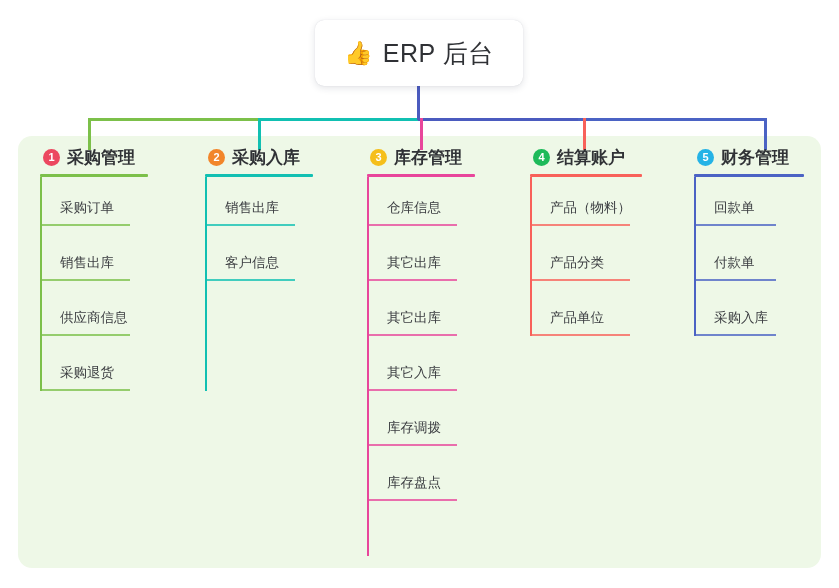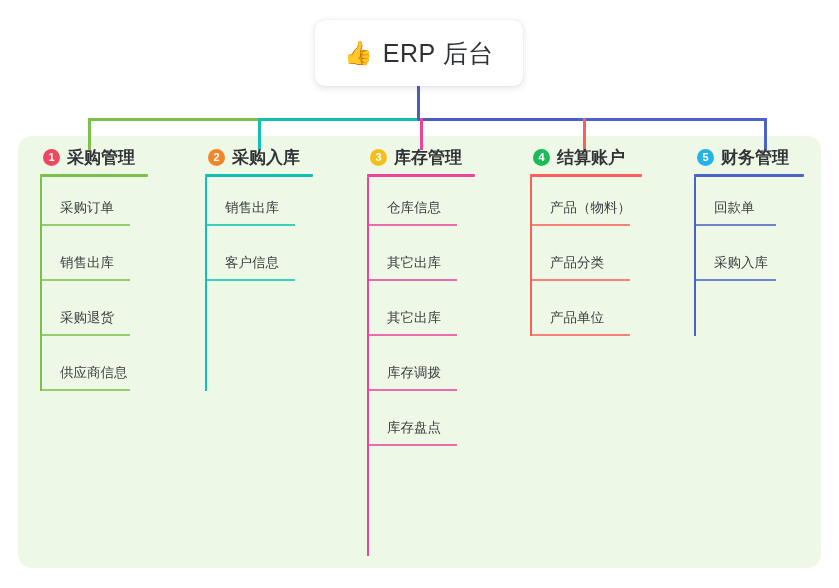--- a/index.html
+++ b/index.html
@@ -196,27 +196,27 @@
           <div class="spine" style="background: rgb(124, 192, 74); height: 214px;"></div>
           <div class="leaf">
             <div class="leaf-text">采购订单</div>
             <div class="leaf-rule" style="width: 90px; background: rgb(124, 192, 74); opacity: 0.78;"></div>
           </div>
           <div class="leaf">
             <div class="leaf-text">销售出库</div>
             <div class="leaf-rule" style="width: 90px; background: rgb(124, 192, 74); opacity: 0.78;"></div>
           </div>
           <div class="leaf">
+            <div class="leaf-text">供应商信息</div>
+            <div class="leaf-rule" style="width: 90px; background: rgb(124, 192, 74); opacity: 0.78;"></div>
+          </div>
+          <div class="leaf">
             <div class="leaf-text">采购退货</div>
             <div class="leaf-rule" style="width: 90px; background: rgb(124, 192, 74); opacity: 0.78;"></div>
           </div>
-          <div class="leaf">
-            <div class="leaf-text">供应商信息</div>
-            <div class="leaf-rule" style="width: 90px; background: rgb(124, 192, 74); opacity: 0.78;"></div>
-          </div>
         </div>
       </div>
       <div class="branch" style="left: 205px;">
         <div class="branch-head">
           <span class="badge" style="background: rgb(242, 134, 42);">2</span>
           <span class="branch-title">采购入库</span>
         </div>
         <div class="branch-rule" style="width: 108px; background: rgb(17, 192, 178);"></div>
         <div class="children">
           <div class="spine" style="background: rgb(17, 192, 178); height: 214px;"></div>
@@ -244,20 +244,24 @@
           </div>
           <div class="leaf">
             <div class="leaf-text">其它出库</div>
             <div class="leaf-rule" style="width: 90px; background: rgb(232, 70, 155); opacity: 0.78;"></div>
           </div>
           <div class="leaf">
             <div class="leaf-text">其它出库</div>
             <div class="leaf-rule" style="width: 90px; background: rgb(232, 70, 155); opacity: 0.78;"></div>
           </div>
           <div class="leaf">
+            <div class="leaf-text">其它入库</div>
+            <div class="leaf-rule" style="width: 90px; background: rgb(232, 70, 155); opacity: 0.78;"></div>
+          </div>
+          <div class="leaf">
             <div class="leaf-text">库存调拨</div>
             <div class="leaf-rule" style="width: 90px; background: rgb(232, 70, 155); opacity: 0.78;"></div>
           </div>
           <div class="leaf">
             <div class="leaf-text">库存盘点</div>
             <div class="leaf-rule" style="width: 90px; background: rgb(232, 70, 155); opacity: 0.78;"></div>
           </div>
         </div>
       </div>
       <div class="branch" style="left: 530px;">
@@ -288,20 +292,24 @@
           <span class="branch-title">财务管理</span>
         </div>
         <div class="branch-rule" style="width: 110px; background: rgb(75, 99, 196);"></div>
         <div class="children">
           <div class="spine" style="background: rgb(75, 99, 196); height: 159px;"></div>
           <div class="leaf">
             <div class="leaf-text">回款单</div>
             <div class="leaf-rule" style="width: 82px; background: rgb(75, 99, 196); opacity: 0.78;"></div>
           </div>
           <div class="leaf">
+            <div class="leaf-text">付款单</div>
+            <div class="leaf-rule" style="width: 82px; background: rgb(75, 99, 196); opacity: 0.78;"></div>
+          </div>
+          <div class="leaf">
             <div class="leaf-text">采购入库</div>
             <div class="leaf-rule" style="width: 82px; background: rgb(75, 99, 196); opacity: 0.78;"></div>
           </div>
         </div>
       </div>
     </div>
 
 </div>
 
 </body></html>

